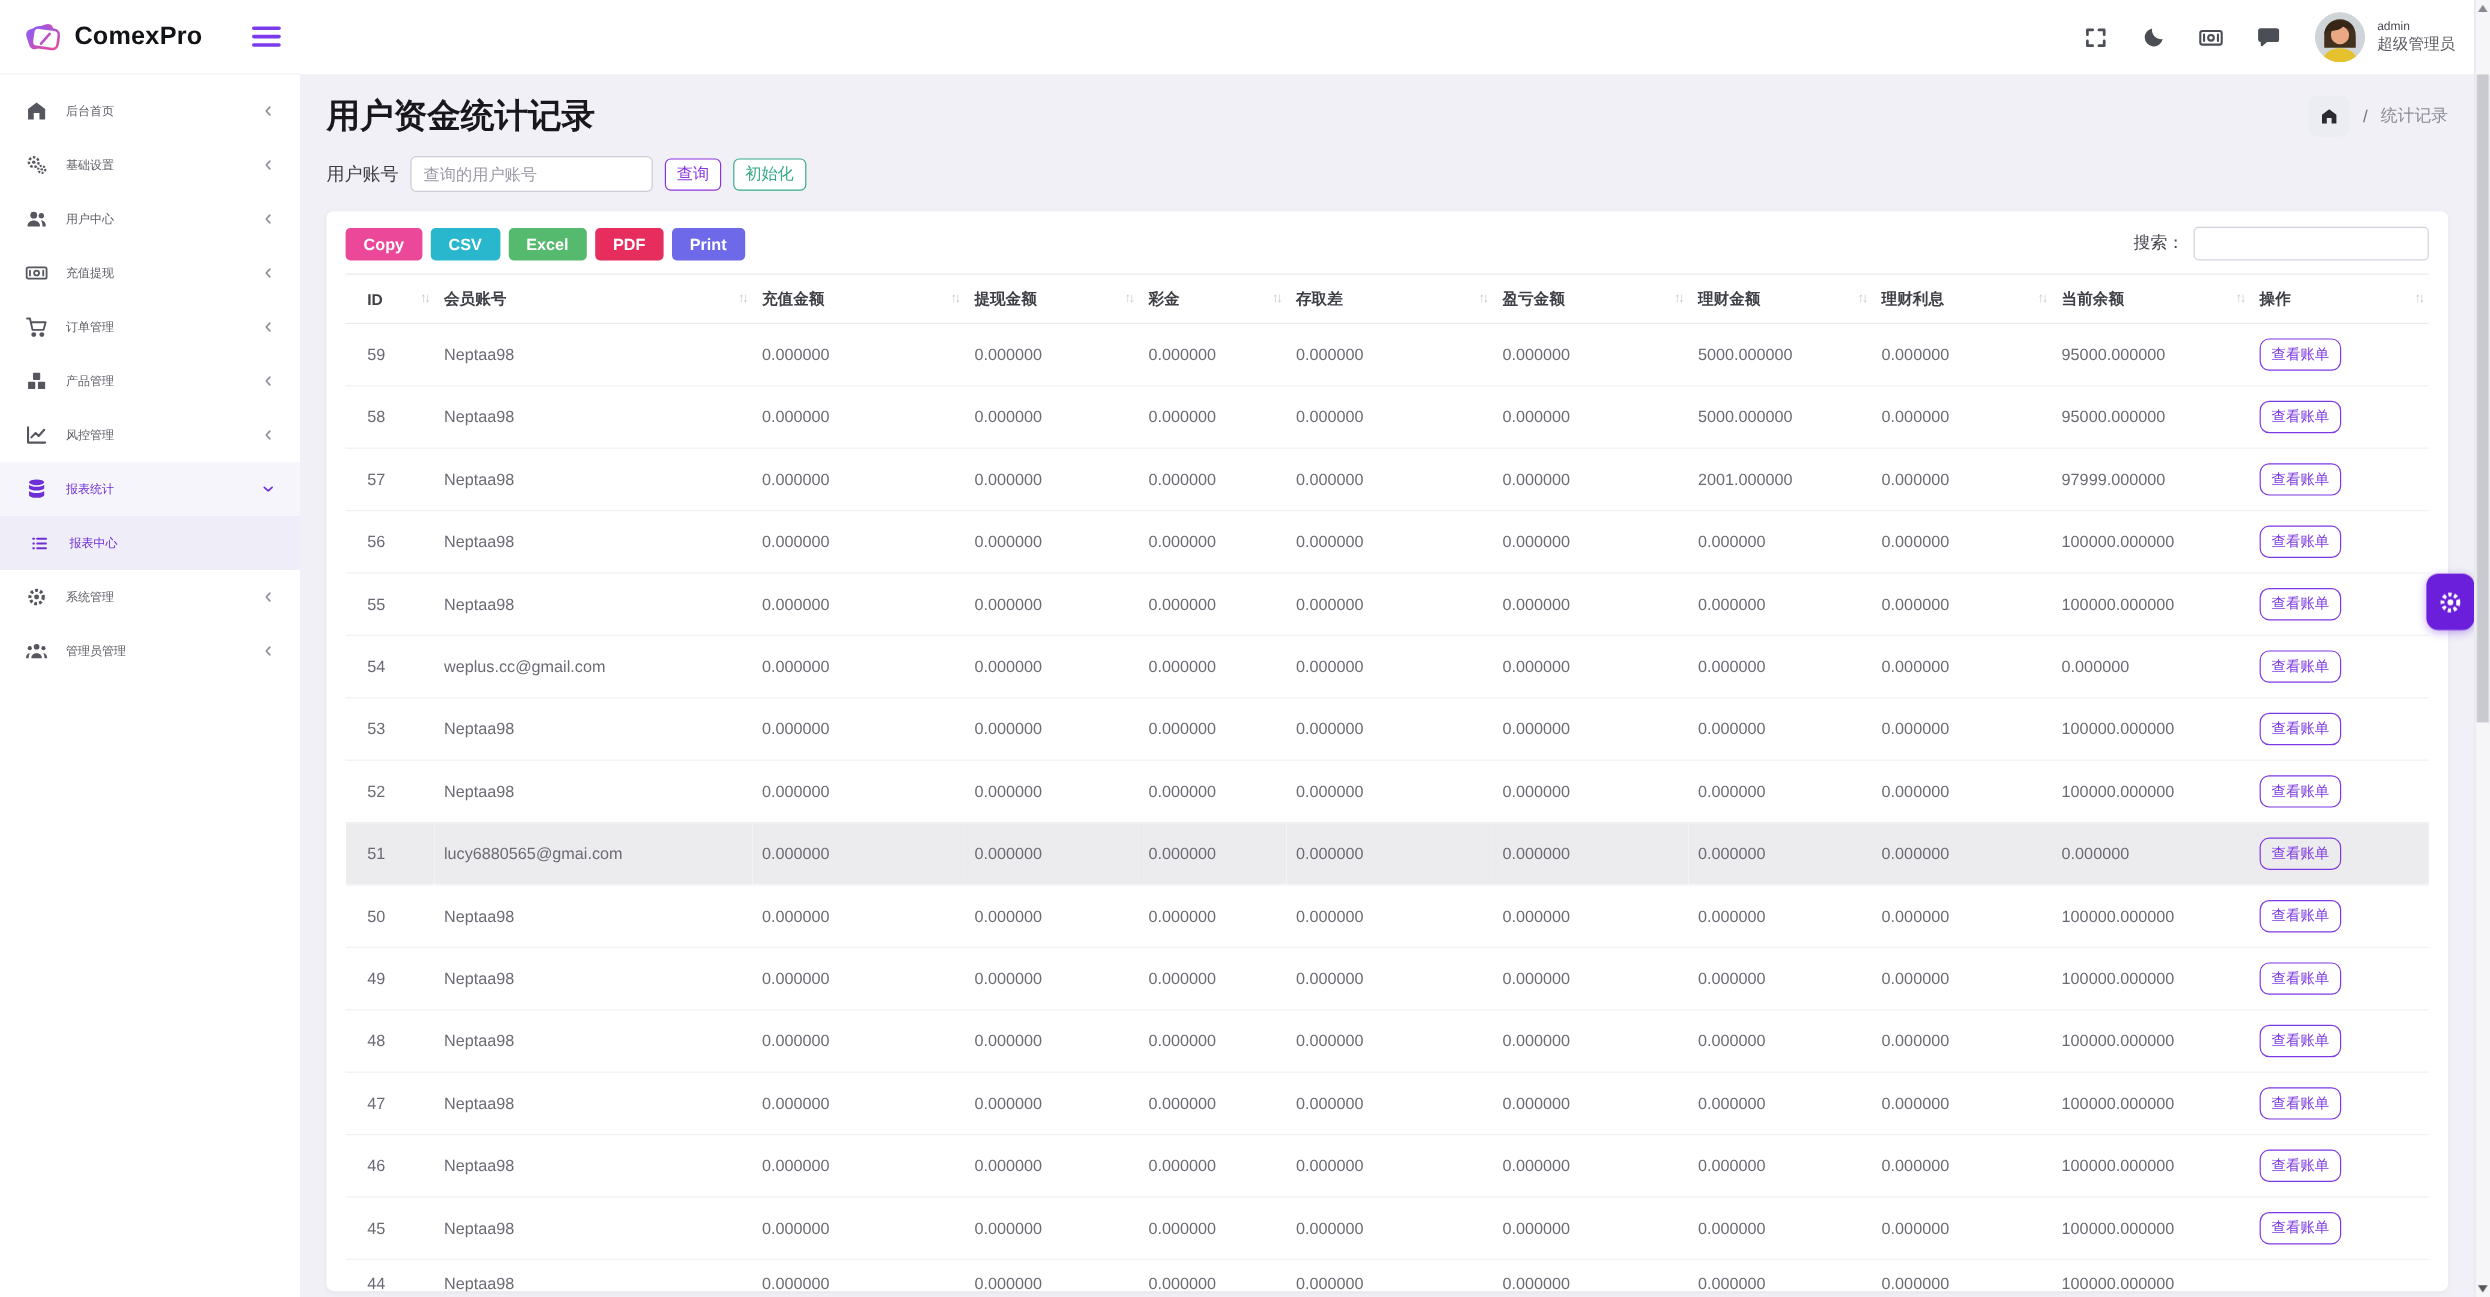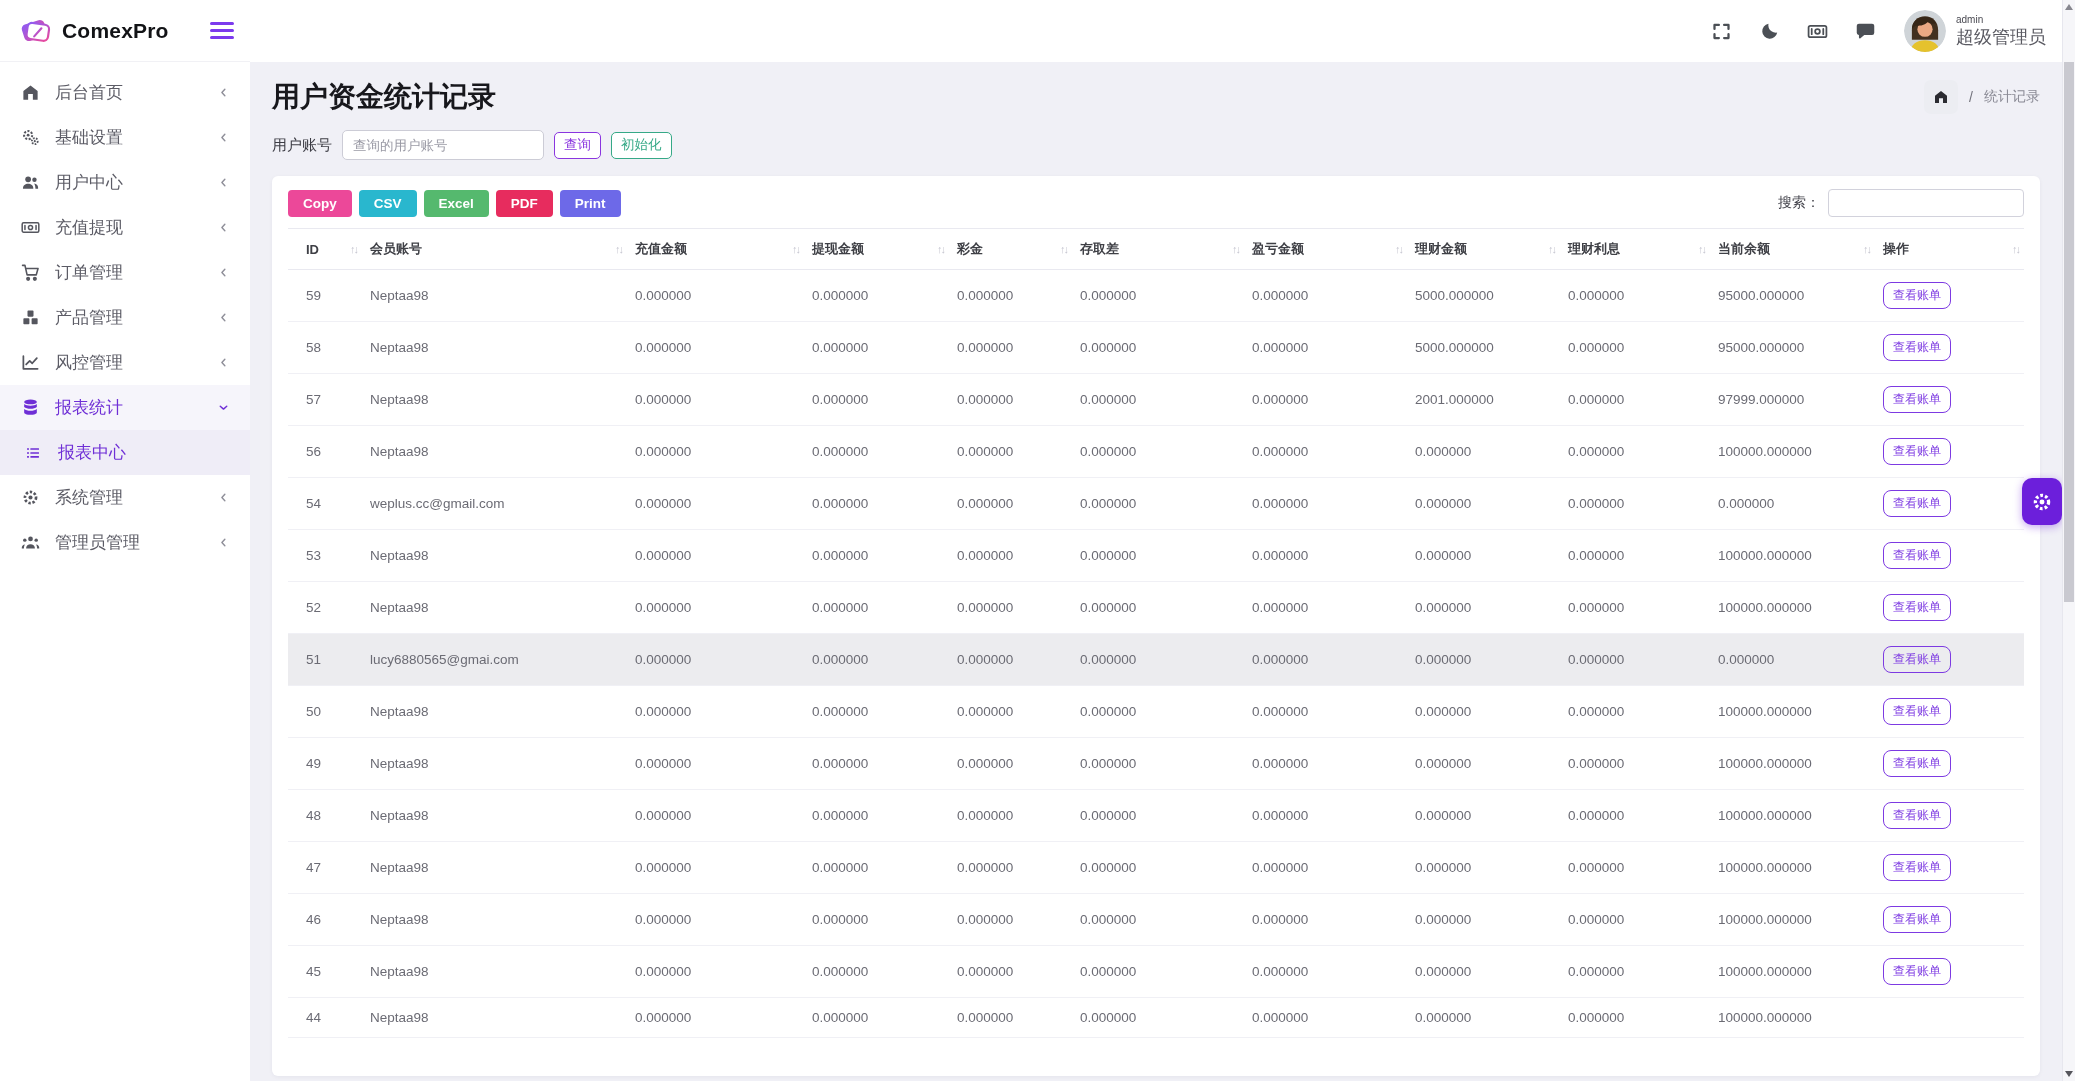--- a/index.html
+++ b/index.html
@@ -12,21 +12,21 @@
 
   
   .sidebar { width: 250px; flex: none; background: #fff; display: flex; flex-direction: column; }
   .logo-row { height: 62px; flex: none; display: flex; align-items: center; gap: 8px; padding: 0 16px 0 18px; border-bottom: 1px solid #f1f1f5; }
   .logo-mark svg { width: 36px; height: 36px; display: block; }
   .logo-text { flex: 1; font-size: 21px; font-weight: 800; color: #121316; letter-spacing: .2px; }
   .hamburger { width: 24px; cursor: pointer; padding: 2px 0; }
   .hamburger i { display: block; height: 3.2px; background: #7c3aed; border-radius: 2px; margin: 3.6px 0; }
 
   .menu { padding: 8px 0; flex: 1; }
-  .menu-item { height: 45px; display: flex; align-items: center; gap: 15px; padding: 0 20px; color: #5c5c66; font-size: 17px; cursor: pointer; }
+  .menu-item { height: 45px; display: flex; align-items: center; gap: 15px; padding: 0 20px; color: #5c5c66; font-size: 10px; cursor: pointer; }
   .mi-icon { width: 20px; display: flex; justify-content: center; color: #55565e; flex: none; }
   .mi-icon svg { width: 19px; height: 19px; }
   .mi-label { flex: 1; white-space: nowrap; }
   .mi-chev { color: #8f8f99; display: flex; }
   .mi-chev svg { width: 13px; height: 13px; }
   .menu-item.active { color: #6f2fd6; background: #f6f5fb; }
   .menu-item.active .mi-icon { color: #6f2fd6; }
   .menu-item.active .mi-chev { color: #6f2fd6; }
   .menu-item.sub { background: #efedf7; color: #6f2fd6; padding-left: 23px; }
   .menu-item.sub .mi-icon svg { width: 16px; height: 16px; }
@@ -34,21 +34,21 @@
   
   .main { flex: 1; min-width: 0; display: flex; flex-direction: column; }
   .topbar { height: 62px; flex: none; background: #fff; display: flex; align-items: center; justify-content: flex-end; padding: 0 16px; }
   .tb-icon { margin-left: 27px; color: #4b4f55; display: flex; cursor: pointer; }
   .tb-icon svg { width: 21px; height: 21px; }
   .user-box { display: flex; align-items: center; margin-left: 28px; cursor: pointer; }
   .avatar { width: 42px; height: 42px; border-radius: 50%; overflow: hidden; flex: none; }
   .avatar svg { width: 100%; height: 100%; display: block; }
   .user-meta { margin-left: 10px; line-height: 1.3; }
   .user-name { font-size: 10px; color: #4a4a52; }
-  .user-role { font-size: 18px; color: #5a5a62; }
+  .user-role { font-size: 13px; color: #5a5a62; }
 
   
   .content { flex: 1; background: #f0f0f6; padding: 16px 22px 0; overflow: hidden; }
   .page-head { display: flex; justify-content: space-between; align-items: center; margin-bottom: 14px; }
   .page-title { font-size: 28px; font-weight: 700; color: #17171c; }
   .breadcrumb { display: flex; align-items: center; gap: 11px; font-size: 14px; color: #72727c; }
   .bc-home { width: 34px; height: 34px; background: #ecedf2; border-radius: 7px; display: flex; align-items: center; justify-content: center; color: #2b2b31; cursor: pointer; }
   .bc-home svg { width: 16px; height: 16px; }
   .bc-current { color: #8a8a95; }
 
@@ -438,20 +438,33 @@
                 <td>0.000000</td>
                 <td>0.000000</td>
                 <td>0.000000</td>
                 <td>0.000000</td>
                 <td>0.000000</td>
                 <td>0.000000</td>
                 <td>100000.000000</td>
                 <td><button class="action-btn">查看账单</button></td>
               </tr>
               <tr>
+                <td>55</td>
+                <td>Neptaa98</td>
+                <td>0.000000</td>
+                <td>0.000000</td>
+                <td>0.000000</td>
+                <td>0.000000</td>
+                <td>0.000000</td>
+                <td>0.000000</td>
+                <td>0.000000</td>
+                <td>100000.000000</td>
+                <td><button class="action-btn">查看账单</button></td>
+              </tr>
+              <tr>
                 <td>54</td>
                 <td>weplus.cc@gmail.com</td>
                 <td>0.000000</td>
                 <td>0.000000</td>
                 <td>0.000000</td>
                 <td>0.000000</td>
                 <td>0.000000</td>
                 <td>0.000000</td>
                 <td>0.000000</td>
                 <td>0.000000</td>

